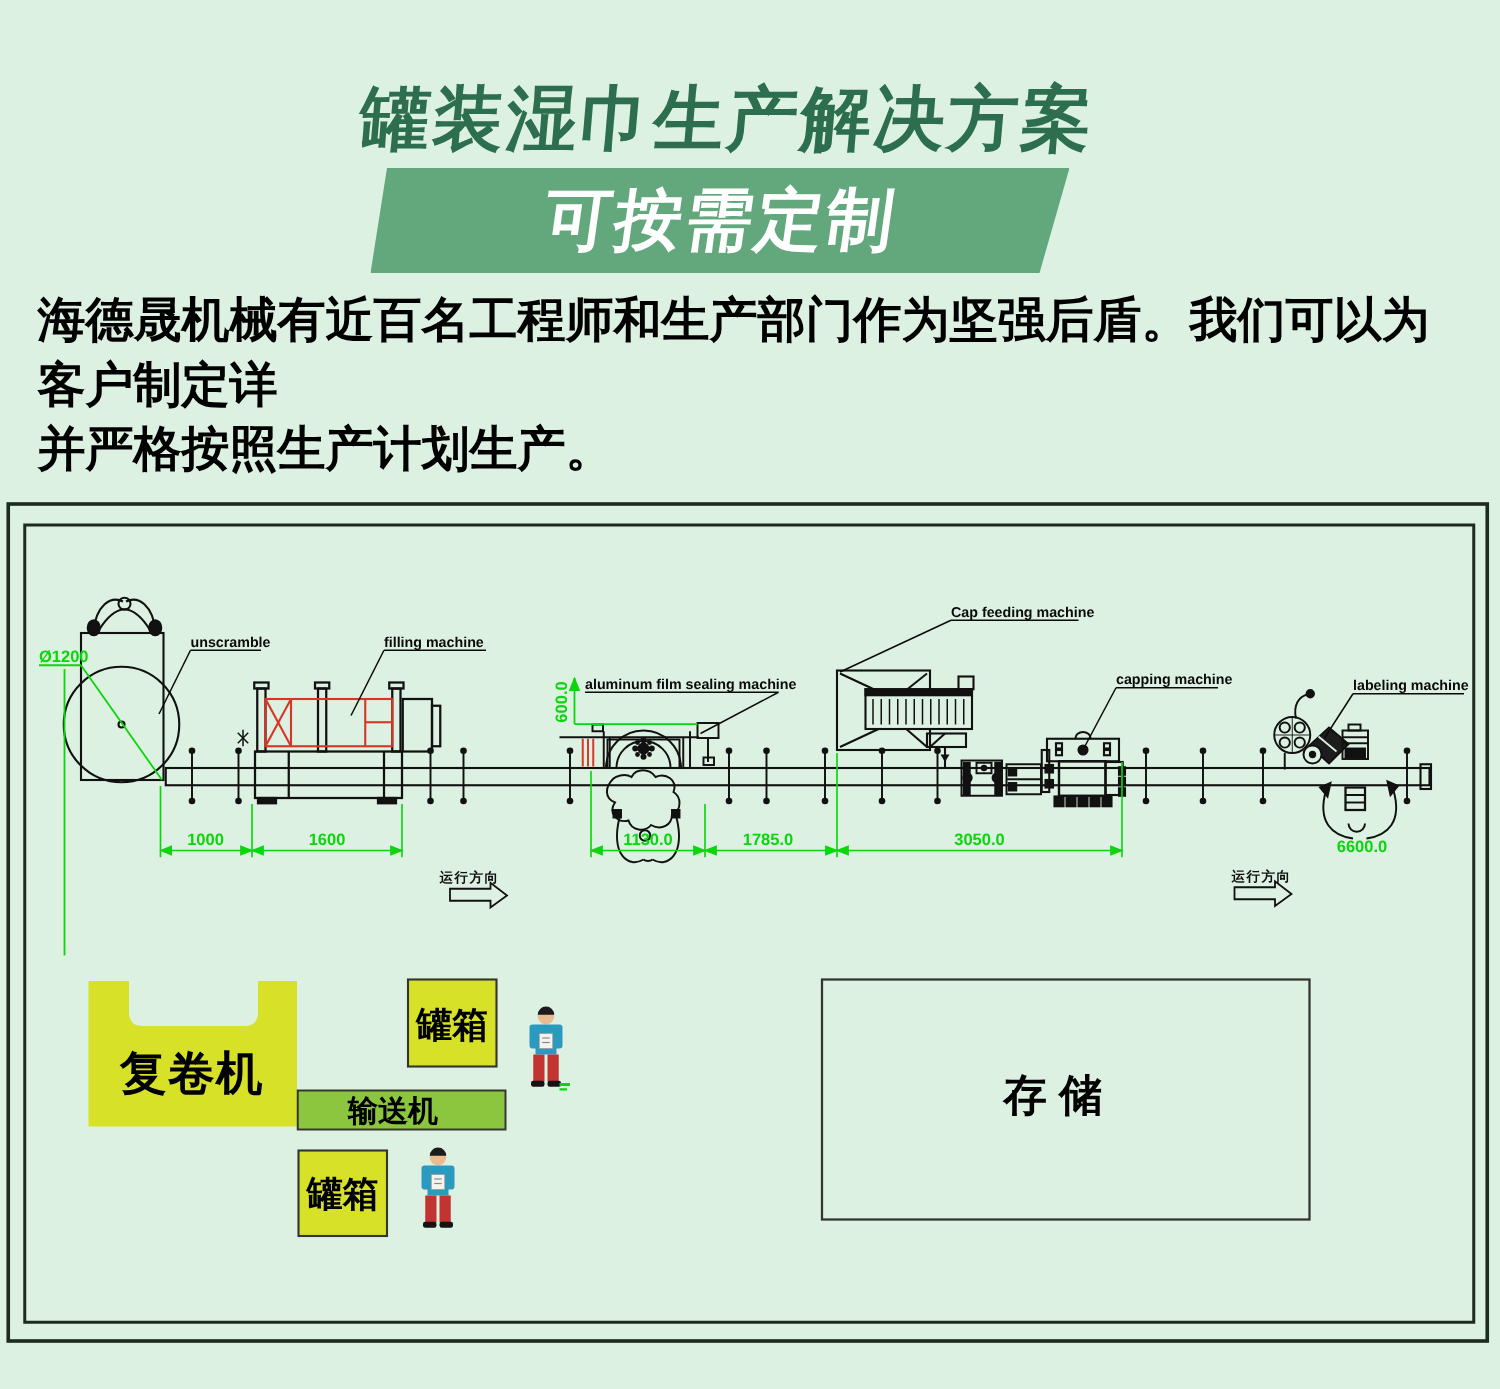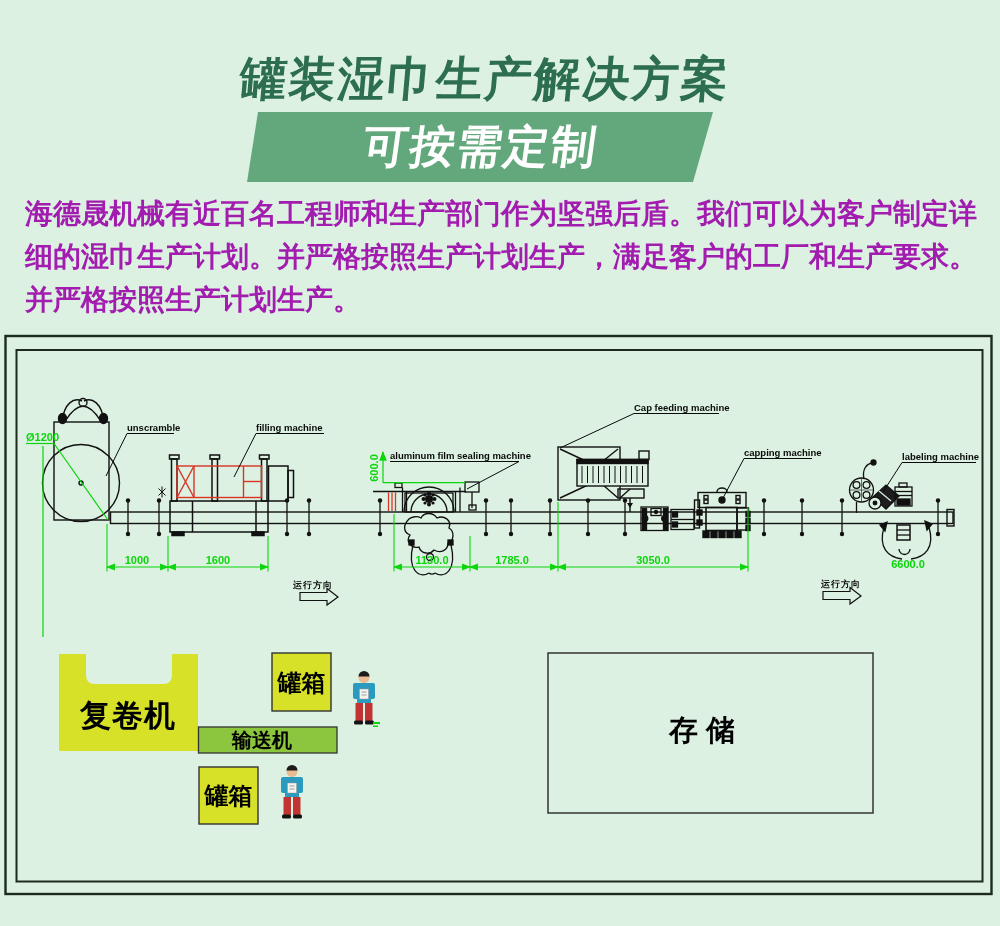--- a/index.html
+++ b/index.html
@@ -19,21 +19,21 @@
     background:#63a87c;
     clip-path:polygon(11px 0, 100% 0, calc(100% - 20px) 100%, 0 100%);
     display:flex; align-items:center; justify-content:center;
   }
   .banner-text{
     font-size:45px; font-weight:bold; color:#ffffff;
     letter-spacing:2px; transform:skewX(-8deg);
   }
   .paragraph{
     position:absolute; left:25px; top:192px; width:955px;
-    font-size:28px; font-weight:bold; color:#a21caf; line-height:43px;
+    font-size:32px; font-weight:bold; color:#000000; line-height:43px;
   }
   .diagram-svg{ position:absolute; left:0; top:0; width:1000px; height:926px; }
   svg text{ font-family:"Liberation Sans", sans-serif; }
   .cad-label{ font-size:9.5px; font-weight:bold; fill:#0a0a0a; }
   .dim-text{ font-size:11px; font-weight:bold; fill:#0bd60b; }
   .dir-text{ font-size:9px; font-weight:bold; fill:#111; letter-spacing:1px; }
   .area-label{ font-weight:bold; fill:#000; text-anchor:middle; }
 </style>
 </head>
 <body>
@@ -41,21 +41,20 @@
 <div class="page">
 
   <h1 class="title">罐装湿巾生产解决方案</h1>
 
   <div class="banner">
     <span class="banner-text">可按需定制</span>
   </div>
 
   <div class="paragraph">
     <div>海德晟机械有近百名工程师和生产部门作为坚强后盾。我们可以为客户制定详</div>
-    <div>细的湿巾生产计划。并严格按照生产计划生产，满足客户的工厂和生产要求。</div>
     <div>并严格按照生产计划生产。</div>
   </div>
 
   <svg class="diagram-svg" viewBox="0 0 1000 926" xmlns="http://www.w3.org/2000/svg">
     <defs>
       <marker id="dimArrow" viewBox="0 0 10 10" refX="9" refY="5" markerWidth="8" markerHeight="8" orient="auto-start-reverse">
         <path d="M0,1 L10,5 L0,9 Z" fill="#0bd60b"></path>
       </marker>
       <g id="lolli">
         <line x1="0" y1="500.5" x2="0" y2="534" stroke="#111" stroke-width="1.3"></line>

